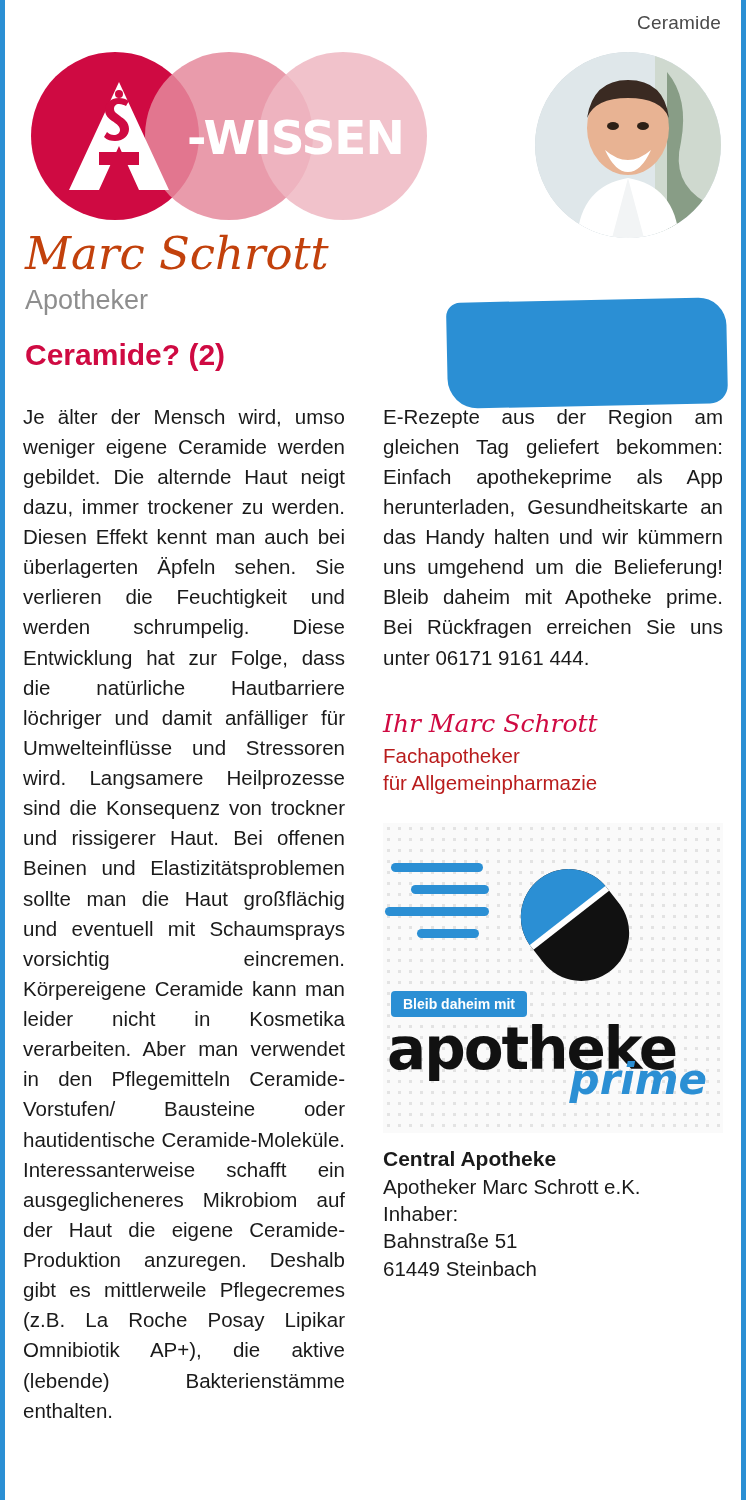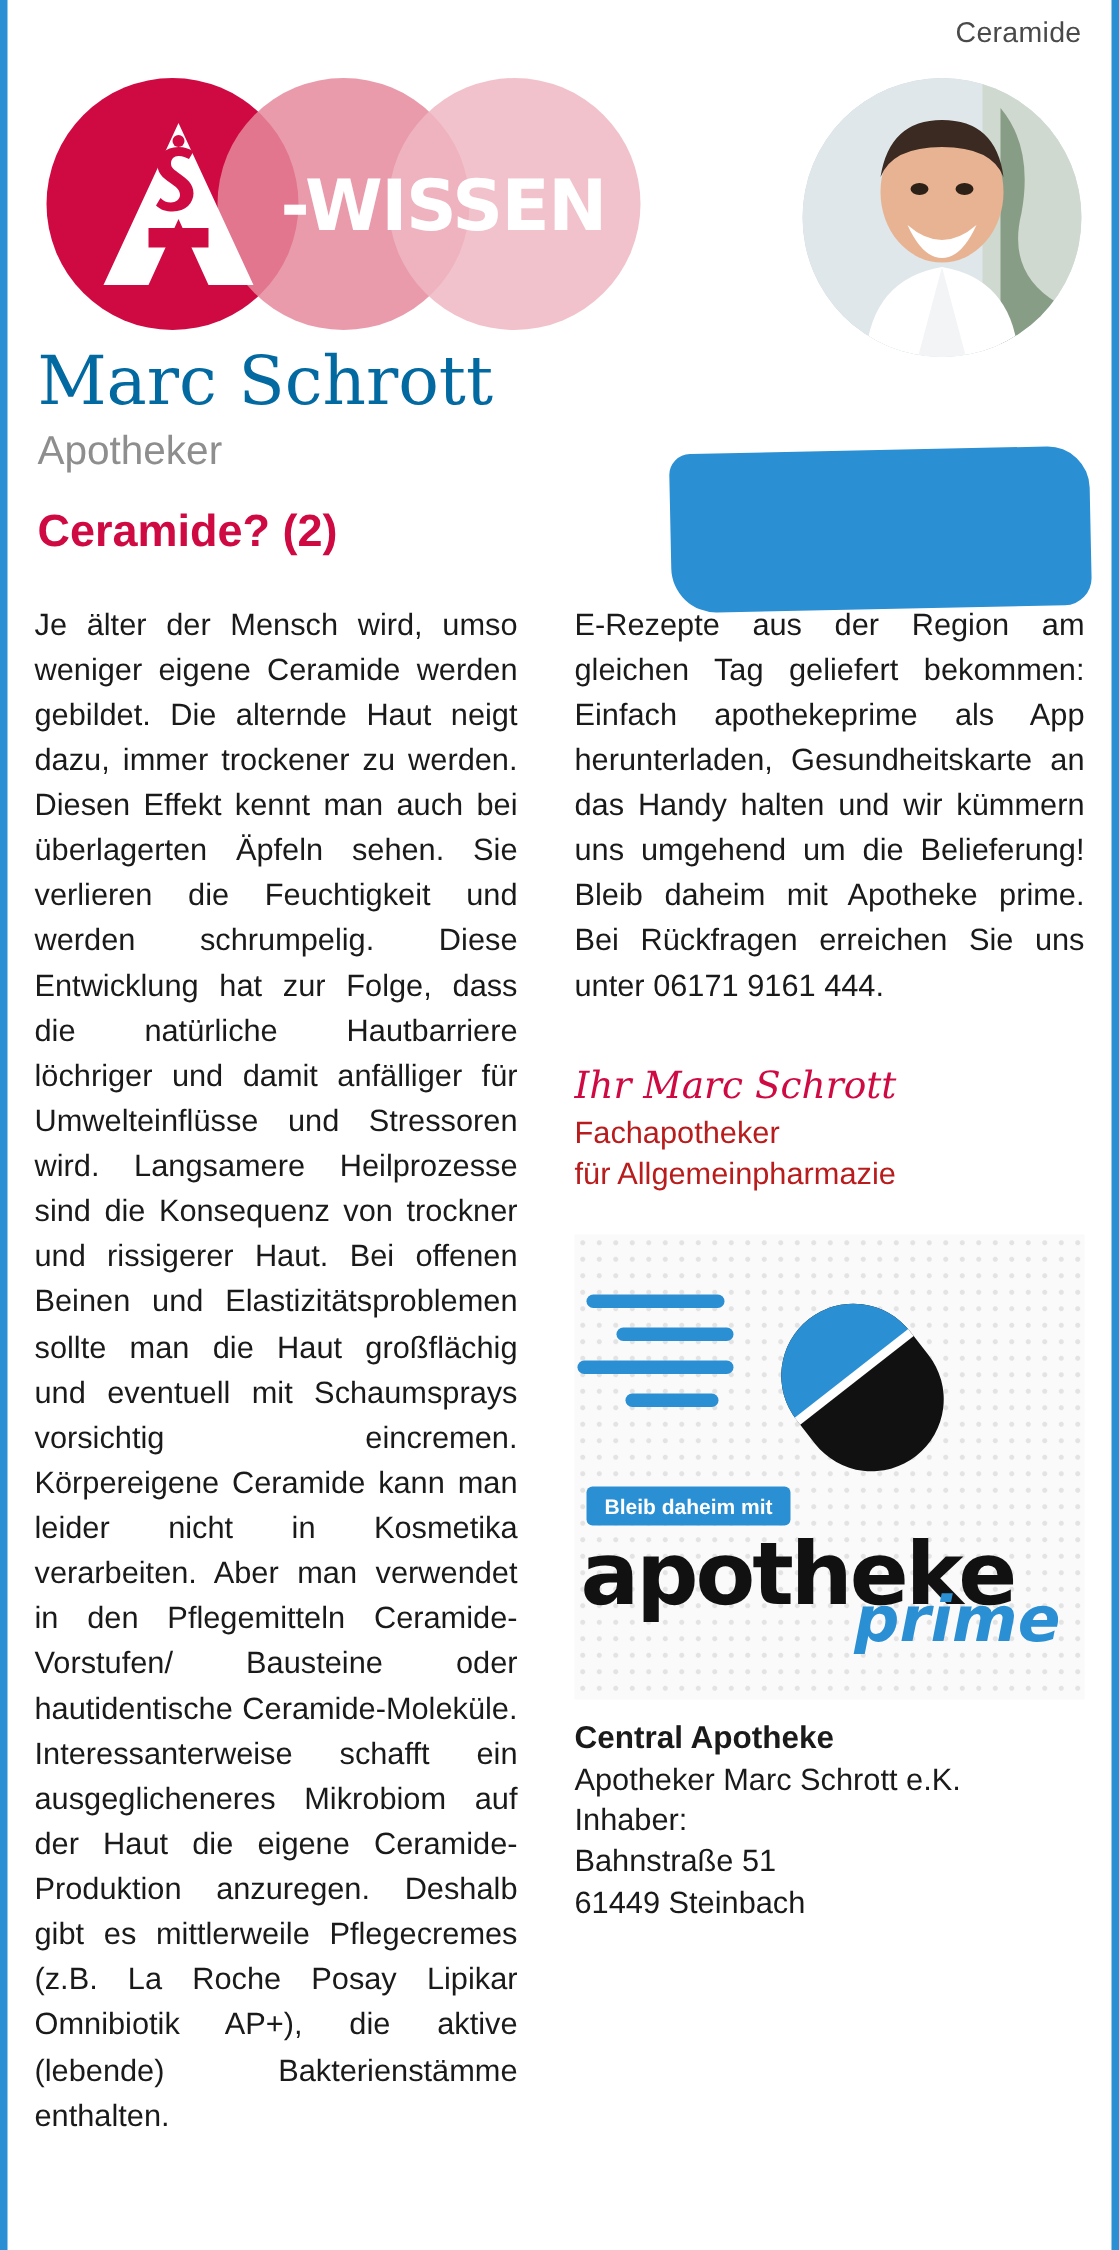--- a/index.html
+++ b/index.html
@@ -78,22 +78,23 @@
     height: 186px;
     border-radius: 50%;
     overflow: hidden;
     background: #cfd9de;
     z-index: 5;
   }
 
   
   .name {
     font-family: "DejaVu Serif", serif;
+    font-style: italic;
     font-size: 45px;
-    color: #0369a1;
+    color: #c2410c;
     margin: 6px 0 0 2px;
     line-height: 1.1;
   }
   .role {
     font-size: 27px;
     color: #8e8e8e;
     margin: 6px 0 0 2px;
   }
   .headline {
     font-size: 30px;

